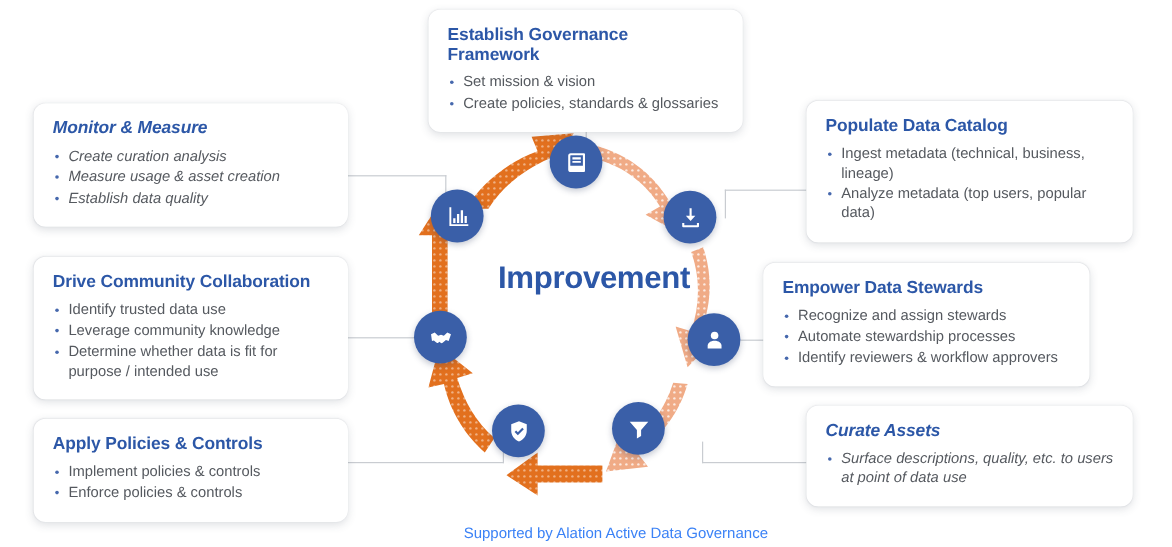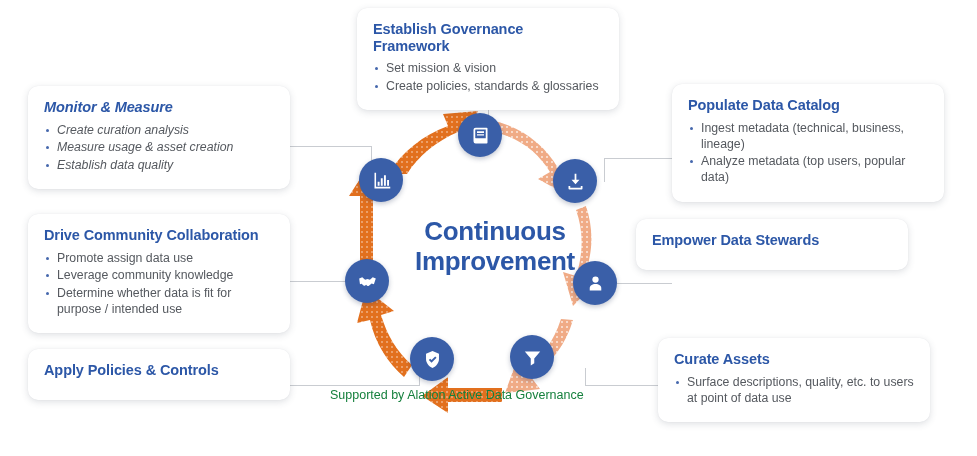--- a/index.html
+++ b/index.html
@@ -47,21 +47,21 @@
     left:2px;top:6px;
     width:3px;height:3px;
     border-radius:50%;
     background:#4668ad;
   }
 
   
   #card-governance{left:357px;top:8px;width:262px;}
   #card-catalog   {left:672px;top:84px;width:272px;}
   #card-stewards  {left:636px;top:219px;width:272px;}
-  #card-curate    {left:658px;top:338px;width:272px;}
+  #card-curate    {left:672px;top:338px;width:272px;font-style:italic;}
   #card-monitor   {left:28px; top:86px; width:262px;font-style:italic;}
   #card-community {left:28px; top:214px;width:262px;}
   #card-policies  {left:28px; top:349px;width:262px;}
 
   
   .connector{position:absolute;z-index:2;}
   .conn-h{height:1px;background:#c9ccd1;}
   .conn-v{width:1px;background:#c9ccd1;}
 
   
@@ -100,24 +100,24 @@
     text-align:center;
     color:#2c57a7;
     font-size:26px;
     font-weight:bold;
     line-height:1.16;
     letter-spacing:-0.3px;
     z-index:5;
   }
   #footnote{
     position:absolute;
-    left:330px;top:387px;
+    left:330px;top:436px;
     width:310px;
-    text-align:left;
-    color:#15803d;
+    text-align:right;
+    color:#3b82f6;
     font-size:12.5px;
     line-height:1.28;
     z-index:5;
   }
 </style>
 </head>
 <body>
 
 <div id="stage">
 
@@ -181,21 +181,20 @@
       </g>
 
       <g>
         <path d="M58 84 C 72 62, 93 45, 118 36 L 113 24 L 148 21 L 133 53 L 128 42
                  C 107 51, 89 65, 77 84 Z" fill="url(#dots-orange)"></path>
       </g>
     </svg>
   </div>
 
   <div id="center-label">
-    <div>Continuous</div>
     <div>Improvement</div>
   </div>
 
   <div class="node" id="node-book">
     <span>
       <svg viewBox="0 0 24 24">
           <path d="M6.5 3A2.5 2.5 0 0 0 4 5.5v13A2.5 2.5 0 0 0 6.5 21H19a1 1 0 0 0 1-1V4a1 1 0 0 0-1-1H6.5zm0 2H18v10H6.5a2.45 2.45 0 0 0-.5.05V5.5a.5.5 0 0 1 .5-.5zM8 7v2h8V7H8zm0 3.5v1.6h8v-1.6H8z"></path>
         </svg>
     </span>
   </div>
@@ -264,20 +263,25 @@
   <div class="card" id="card-governance">
     <div class="card-title">Establish Governance Framework</div>
     <ul class="bullets">
         <li>Set mission &amp; vision</li>
         <li>Create policies, standards &amp; glossaries</li>
       </ul>
   </div>
 
   <div class="card" id="card-stewards">
     <div class="card-title">Empower Data Stewards</div>
+    <ul class="bullets">
+        <li>Recognize and assign stewards</li>
+        <li>Automate stewardship processes</li>
+        <li>Identify reviewers &amp; workflow approvers</li>
+      </ul>
   </div>
 
   <div class="card" id="card-curate">
     <div class="card-title">Curate Assets</div>
     <ul class="bullets">
         <li>Surface descriptions, quality, etc. to users at point of data use</li>
       </ul>
   </div>
 
   <div class="card" id="card-monitor">
@@ -285,23 +289,27 @@
     <ul class="bullets">
         <li>Create curation analysis</li>
         <li>Measure usage &amp; asset creation</li>
         <li>Establish data quality</li>
       </ul>
   </div>
 
   <div class="card" id="card-community">
     <div class="card-title">Drive Community Collaboration</div>
     <ul class="bullets">
-        <li>Promote assign data use</li>
+        <li>Identify trusted data use</li>
         <li>Leverage community knowledge</li>
         <li>Determine whether data is fit for purpose / intended use</li>
       </ul>
   </div>
 
   <div class="card" id="card-policies">
     <div class="card-title">Apply Policies &amp; Controls</div>
+    <ul class="bullets">
+        <li>Implement policies &amp; controls</li>
+        <li>Enforce policies &amp; controls</li>
+      </ul>
   </div>
 
 </div>
 
 </body></html>

